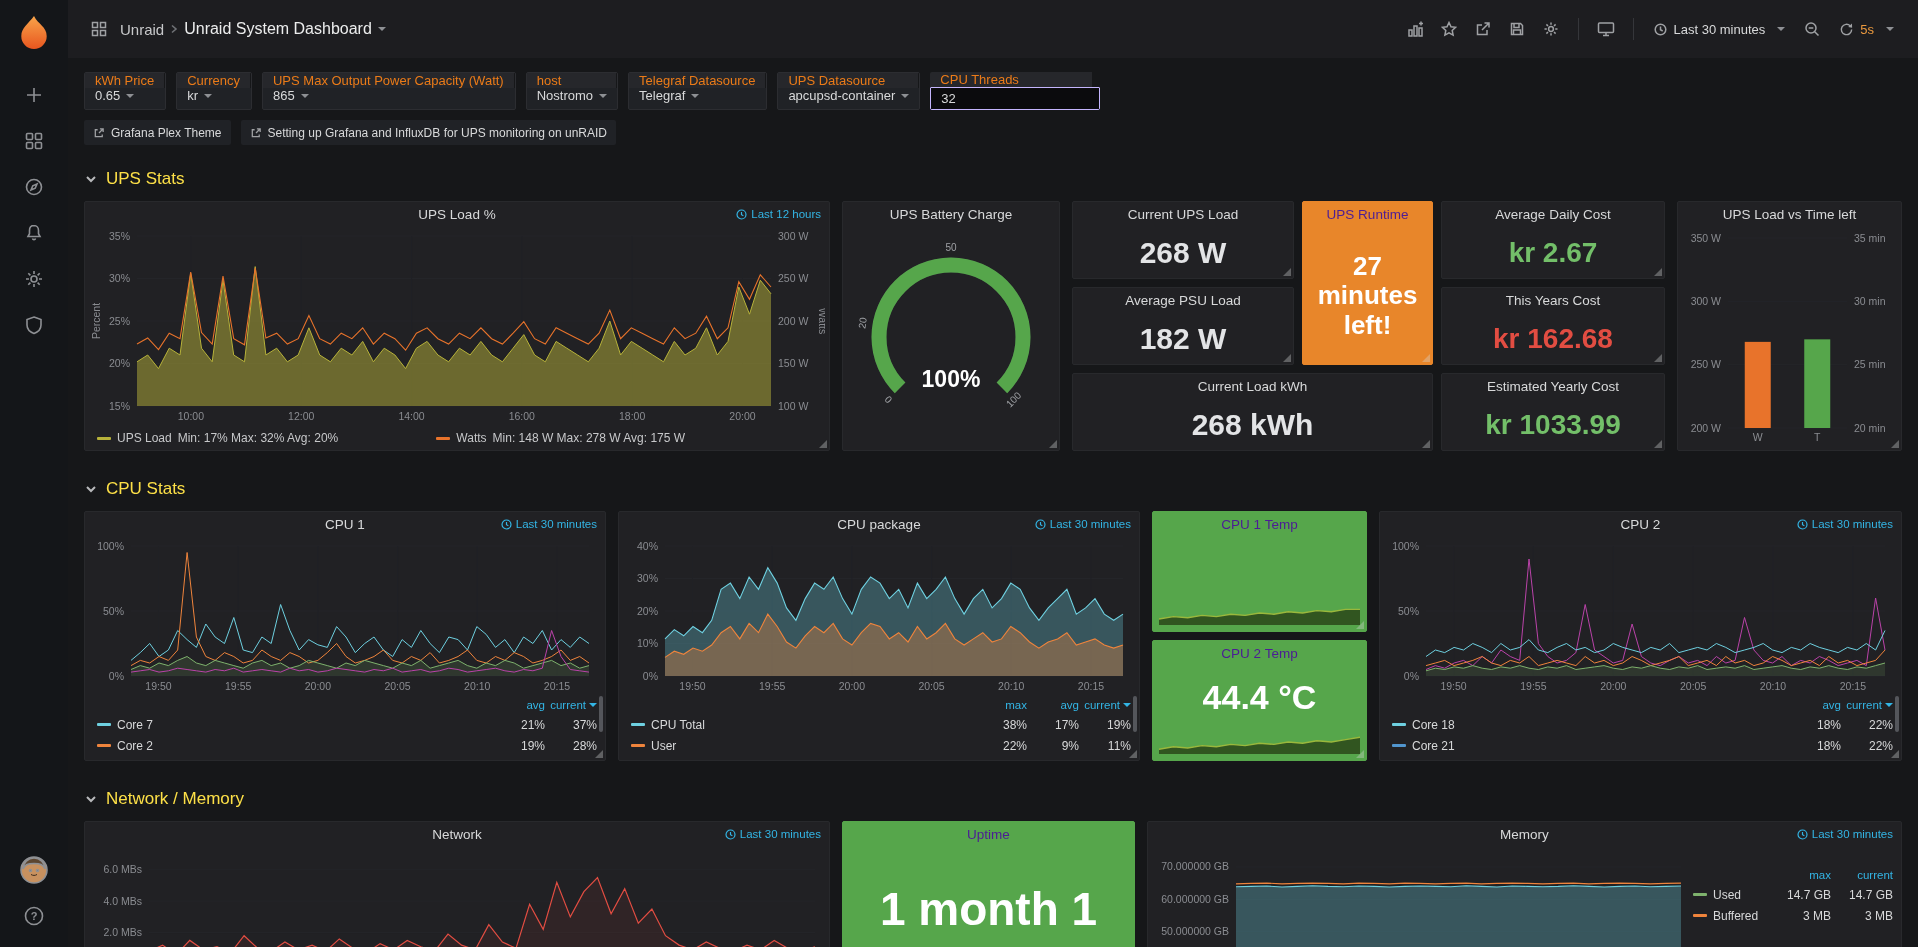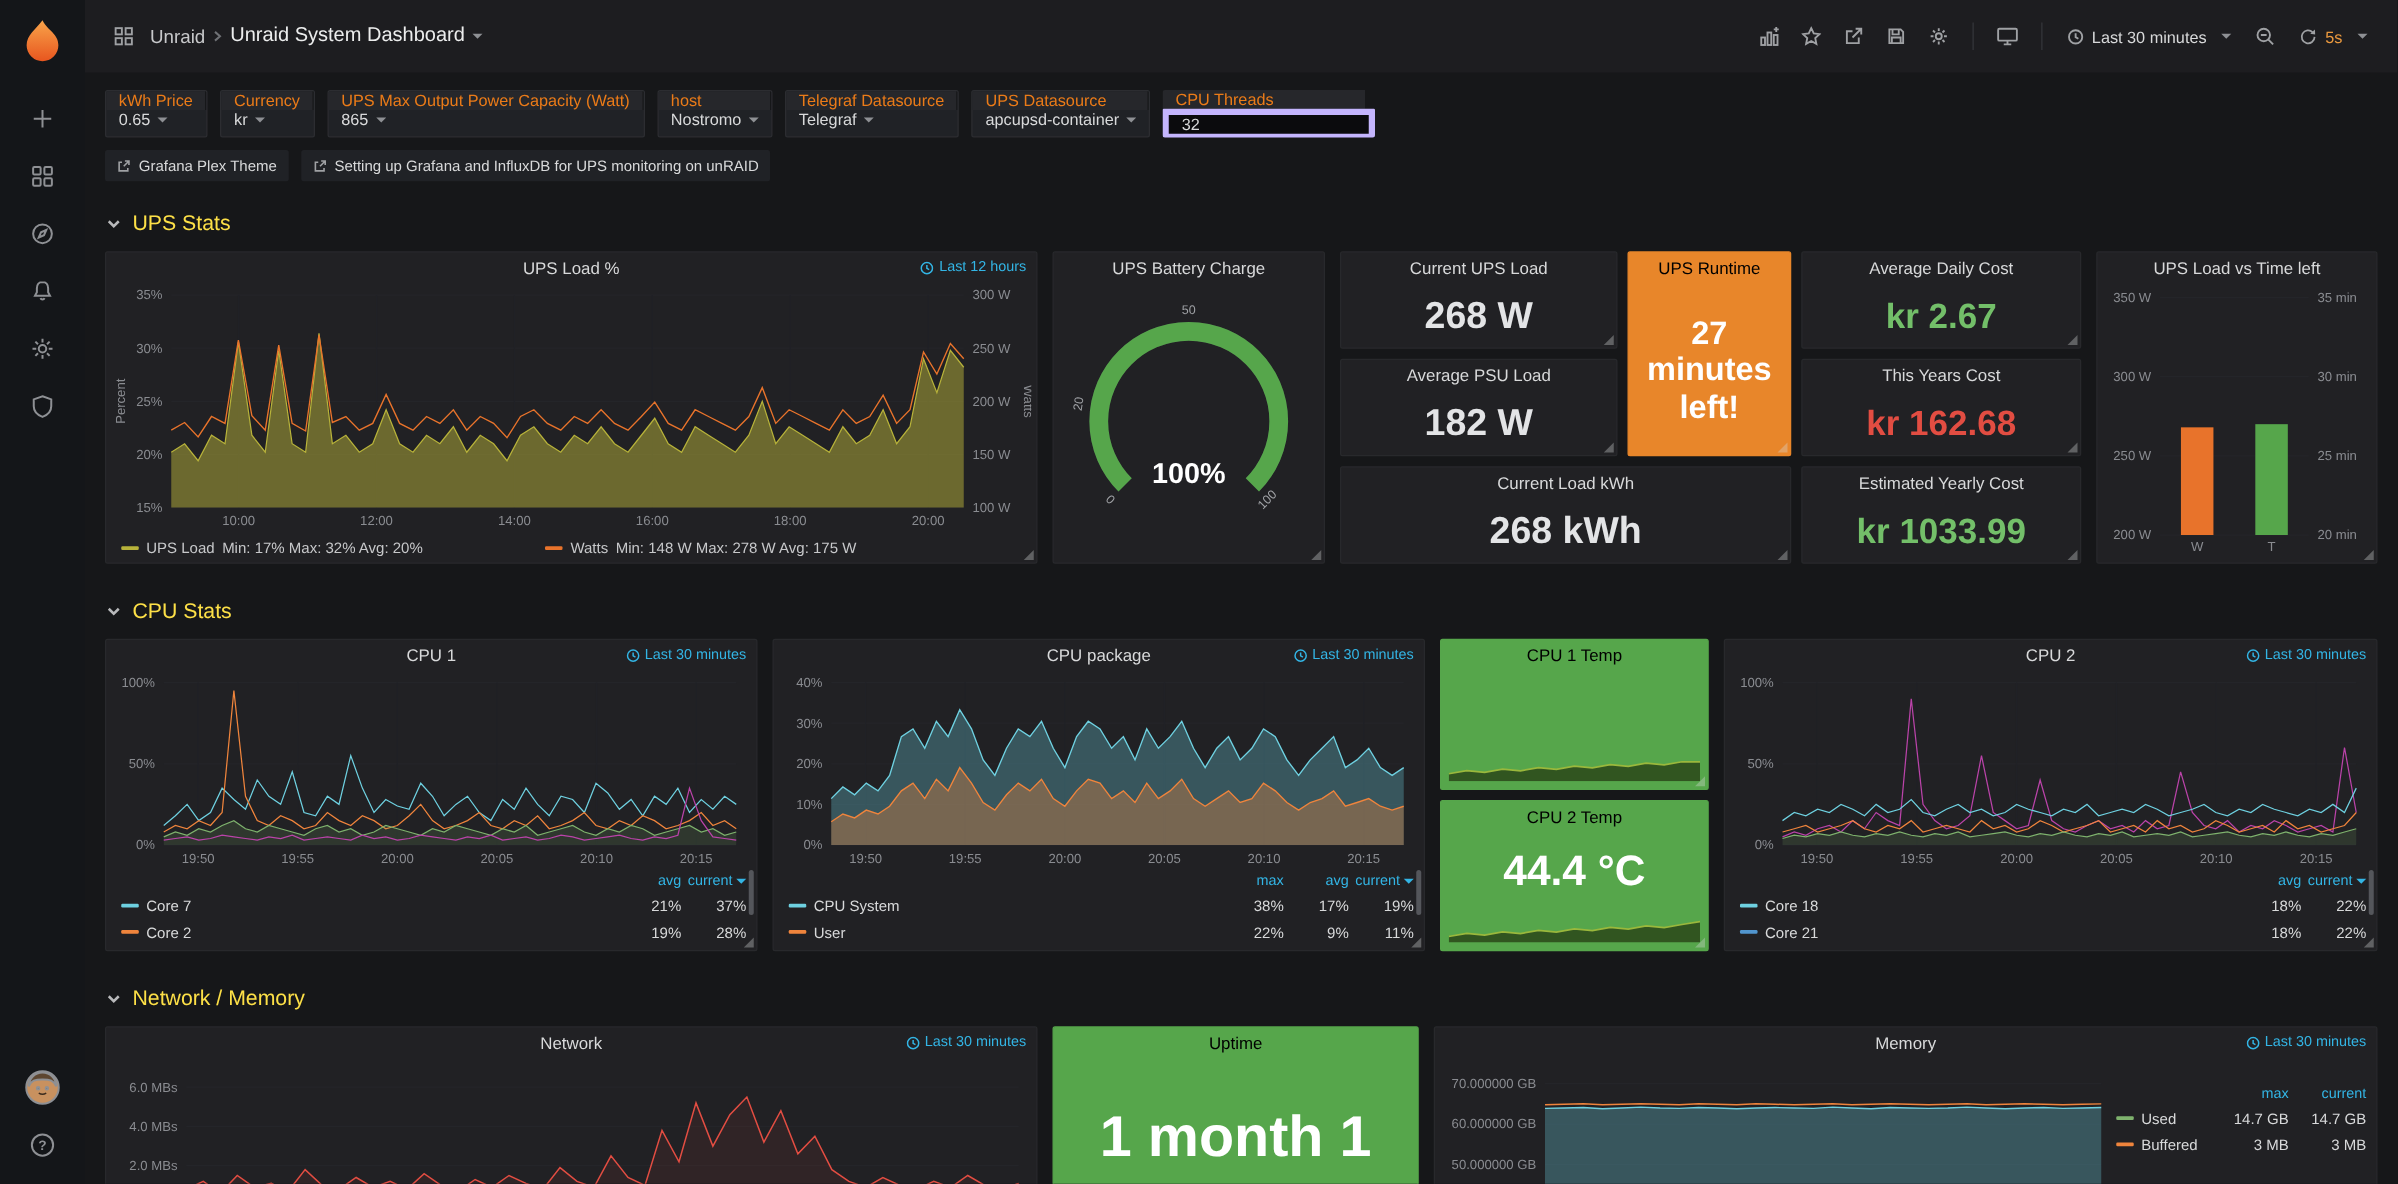--- a/index.html
+++ b/index.html
@@ -29,21 +29,21 @@
   .time-btn { display:flex; align-items:center; gap:6px; color:#d8d9da; font-size:13px; padding:6px 8px; cursor:pointer; }
   .time-btn svg { stroke:#9fa1a4; fill:none; stroke-width:1.5; }
   .refresh-val { color:#e9983e; font-size:13px; }
 
   
   .content { margin-left:68px; padding:0 16px; }
   .var-row { margin-top:14px; display:flex; gap:10px; }
   .var-chip { display:flex; align-items:stretch; height:38px; background:#202226; border:1px solid #2c2d31; border-radius:2px; overflow:hidden; cursor:pointer;flex-direction:column; }
   .var-label { display:flex; align-items:center; padding:0 10px; color:#eb7b18; font-size:13px; background:#26272b; border-right:1px solid #161719; }
   .var-value { display:flex; align-items:center; padding:0 10px; color:#d8d9da; font-size:13px; }
-  .var-input { width:170px; height:38px; background:#0b0b0d; border:5px solid #c4b5fd; border-radius:1px; color:#d8d9da; font-size:13px; padding:0 10px; font-family:"Liberation Sans",sans-serif; }
+  .var-input { width:170px; height:38px; background:#0b0b0d; border:1px solid #c4b5fd; border-radius:1px; color:#d8d9da; font-size:13px; padding:0 10px; font-family:"Liberation Sans",sans-serif; }
 
   .links-row { margin-top:10px; display:flex; gap:10px; }
   .link-chip { display:flex; align-items:center; gap:6px; height:25px; padding:0 9px; background:#202226; border-radius:2px; color:#d8d9da; font-size:12px; cursor:pointer; }
   .link-chip svg { stroke:#9fa1a4; fill:none; stroke-width:1.4; }
 
   .section-h { margin-top:20px; height:28px; display:flex; align-items:center; gap:8px; cursor:pointer; }
   .section-h.mt { margin-top:24px; }
   .section-h svg { stroke:#b8b9bb; fill:none; stroke-width:2; }
   .section-title { font-size:17px; color:#fde047; font-weight:500; }
 
@@ -53,21 +53,21 @@
   .row-cpu { grid-template-columns:522px 522px 215px 1fr; height:250px; }
   .row-net { grid-template-columns:746px 293px 1fr; height:150px; }
   .cluster { display:grid; grid-template-columns:222px 131px 1fr; grid-template-rows:1fr 1fr 1fr; gap:8px; }
   .temps { display:grid; grid-template-rows:1fr 1fr; gap:8px; }
 
   .panel { position:relative; background:#212124; border:1px solid #28292c; border-radius:2px; overflow:hidden; }
   .panel::after { content:""; position:absolute; right:2px; bottom:2px; width:0; height:0; border-left:8px solid transparent; border-bottom:8px solid rgba(216,217,218,0.35); }
   .panel.green { background:#56a64b; border-color:#56a64b; }
   .panel.orange { background:#e8862a; border-color:#e8862a; }
   .panel-title { height:26px; line-height:26px; text-align:center; font-size:13.5px; font-weight:500; color:#d8d9da; white-space:nowrap; overflow:hidden; cursor:pointer; }
-  .panel.green .panel-title, .panel.orange .panel-title { color:#000000; }
+  .panel.green .panel-title, .panel.orange .panel-title { color:#4c1d95; }
   .time-badge { position:absolute; top:6px; right:8px; display:flex; align-items:center; gap:4px; color:#33b5e5; font-size:11.5px; cursor:pointer; }
   .time-badge svg { stroke:#33b5e5; fill:none; stroke-width:1.4; }
 
   .stat-value { position:absolute; top:26px; left:0; right:0; bottom:0; display:flex; align-items:center; justify-content:center; font-weight:700; font-size:30px; color:#e3e4e6; text-align:center; }
   .stat-value.cost { font-size:28px; }
   .stat-value.c-green { color:#73bf69; }
   .stat-value.c-red { color:#e24d42; }
   .stat-value.runtime { font-size:26px; color:#ffffff; line-height:1.12; padding:0 6px; }
   .stat-value.temp { font-size:34px; color:#ffffff; bottom:32px; }
   .stat-value.uptime { font-size:46px; color:#ffffff; }
@@ -566,21 +566,21 @@
           <span class="lspacer"></span>
           <span class="cell">max</span>
           <span class="cell">avg</span>
           <span class="cell sorted">
               <span>current</span>
               <span class="caret blue"></span>
             </span>
         </div>
         <div class="lrow">
           <span class="dash" style="background: rgb(110, 208, 224);"></span>
-          <span class="lname">CPU System</span>
+          <span class="lname">CPU Total</span>
           <span class="lspacer"></span>
           <span class="cell">38%</span>
           <span class="cell">17%</span>
           <span class="cell">19%</span>
         </div>
         <div class="lrow">
           <span class="dash" style="background: rgb(239, 132, 60);"></span>
           <span class="lname">User</span>
           <span class="lspacer"></span>
           <span class="cell">22%</span>

